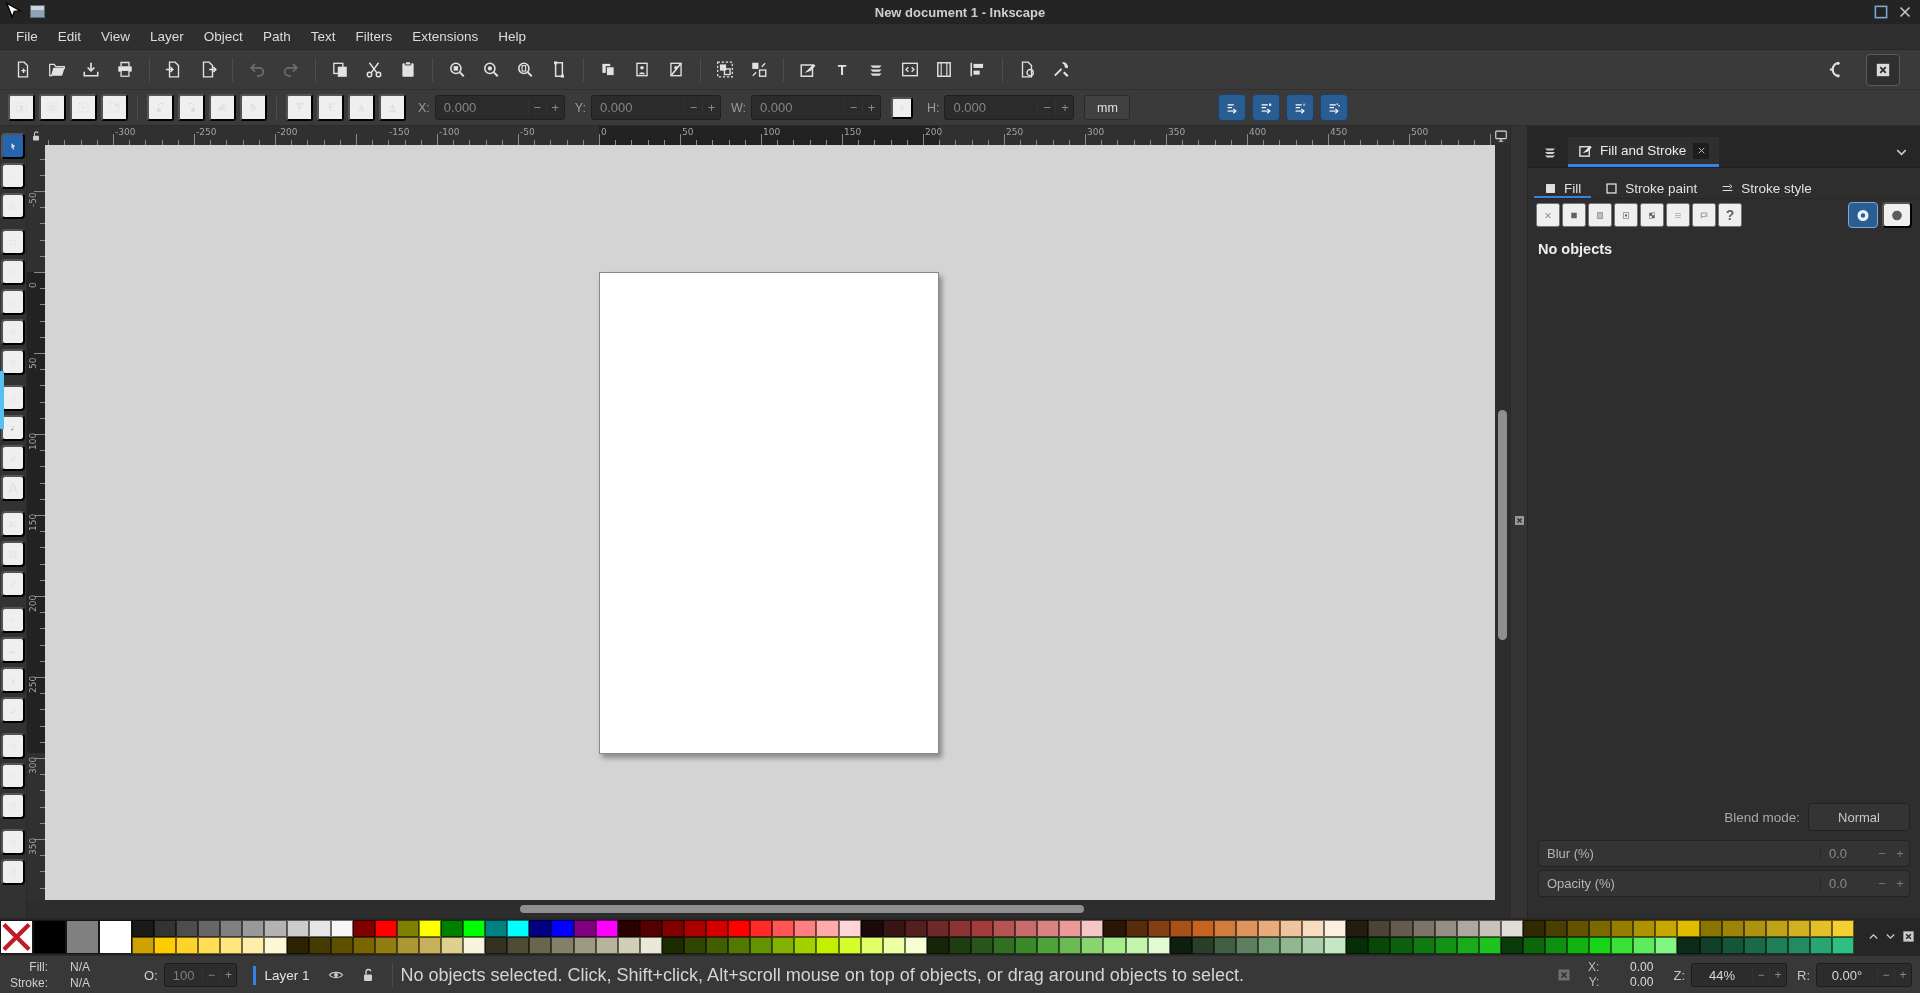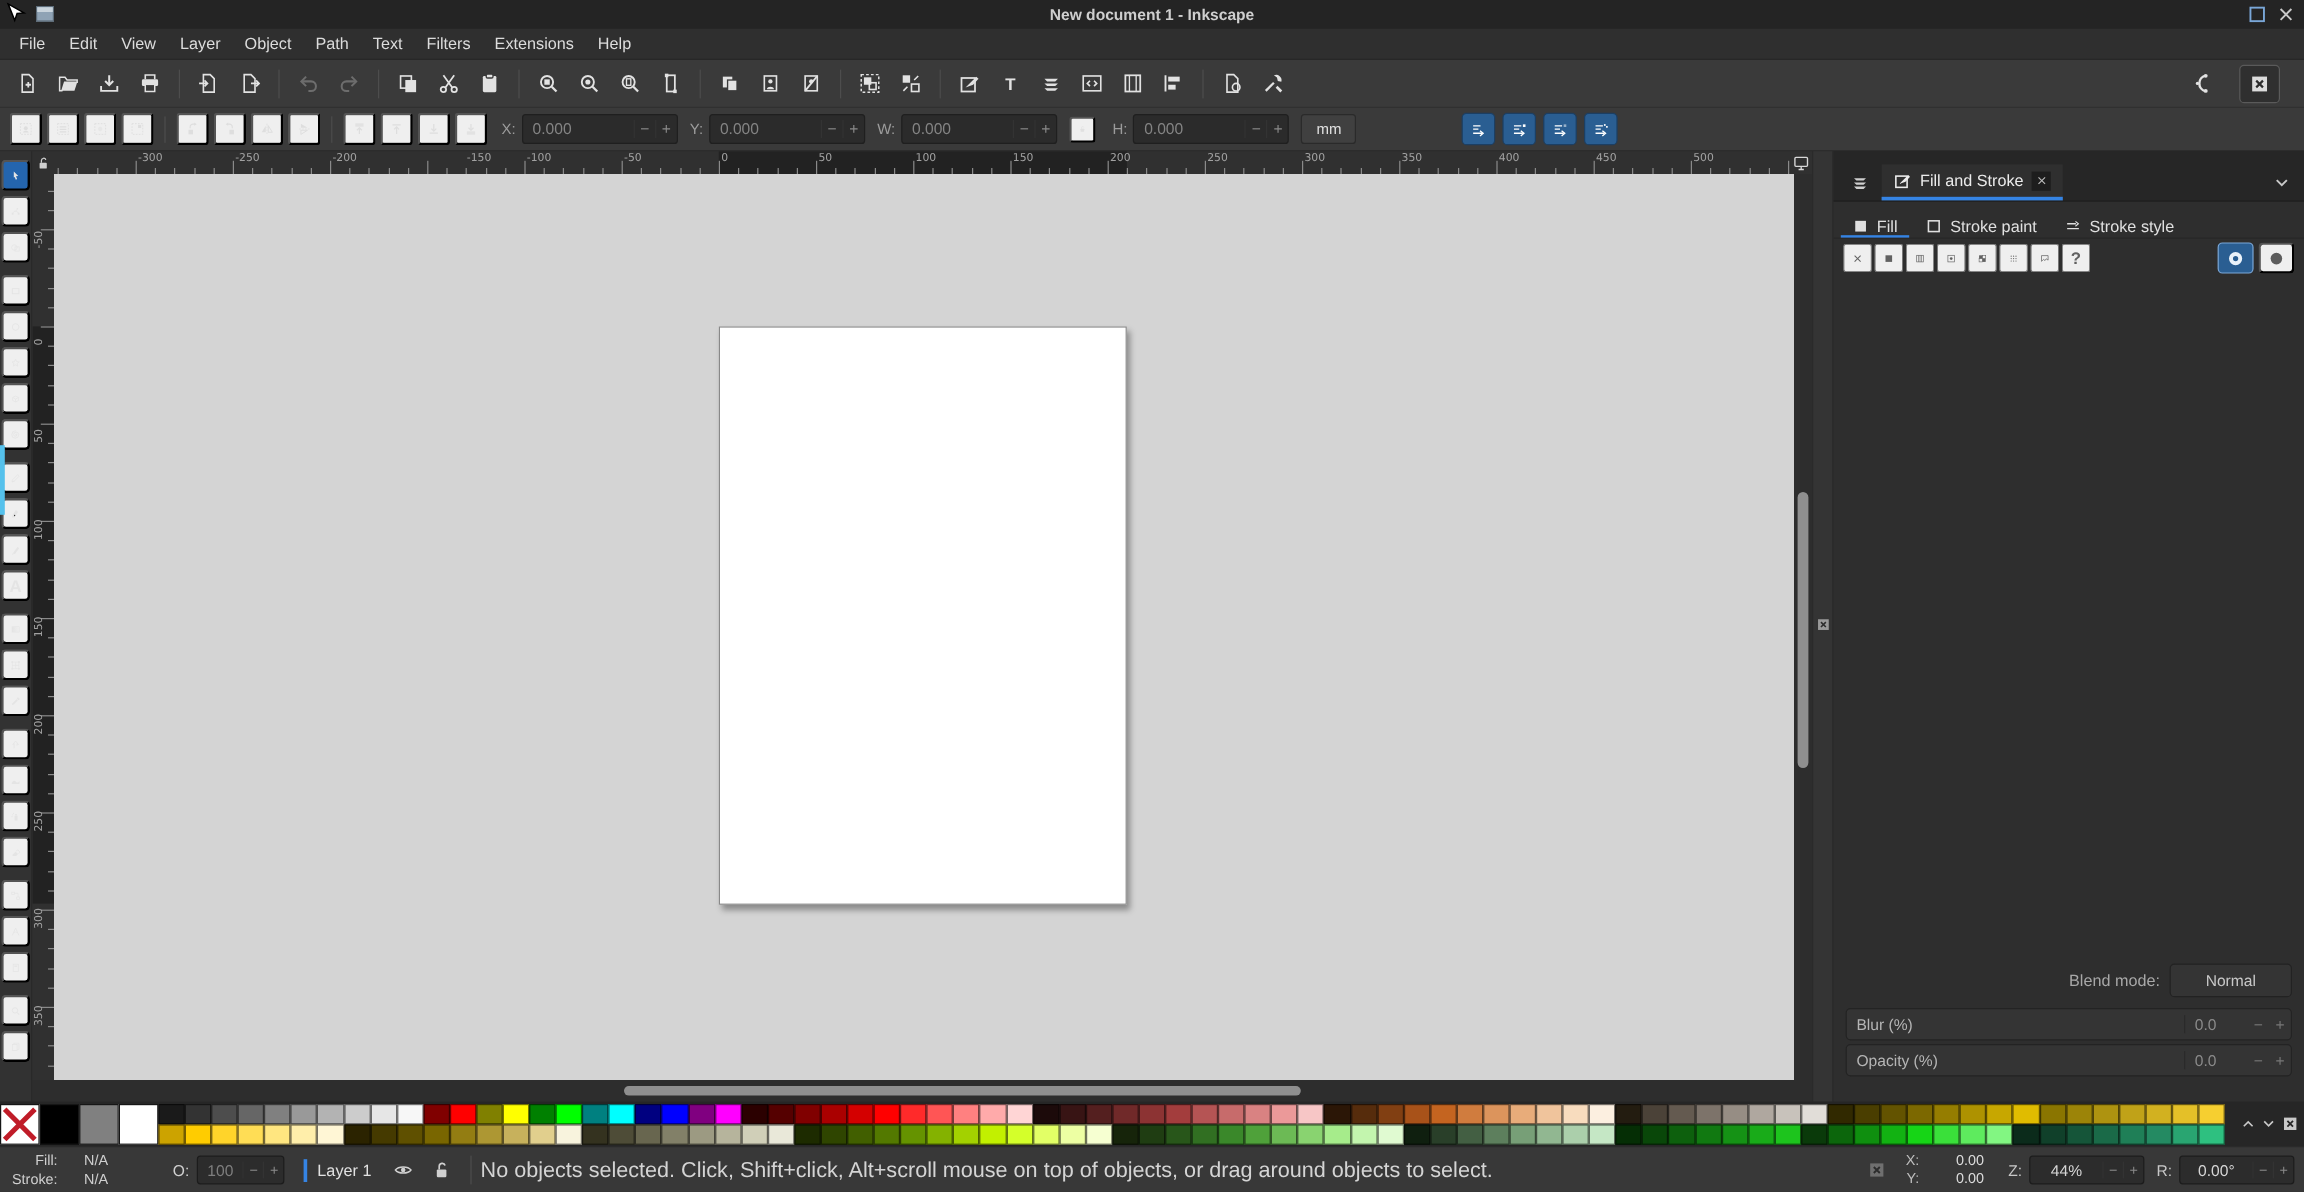--- a/index.html
+++ b/index.html
@@ -1213,20 +1213,21 @@
           </button>
           <button class="fr-btn">
             <span class="icon">
               <svg viewBox="0 0 16 16" xmlns="http://www.w3.org/2000/svg">
                 <circle cx="8" cy="8" r="5.5" fill="currentColor"></circle>
               </svg>
             </span>
           </button>
         </div>
       </div>
+    <div id="no-objects">No objects</div>
     <div id="dock-spacer"></div>
     <div id="blend-row">
       <span id="blend-label">Blend mode:</span>
       <span id="blend-value">Normal</span>
     </div>
     <div id="slider-rows">
         <div class="slider-row">
           <span class="sl-label">Blur (%)</span>
           <span class="sl-val">0.0</span>
           <span class="sl-btn">−</span>

